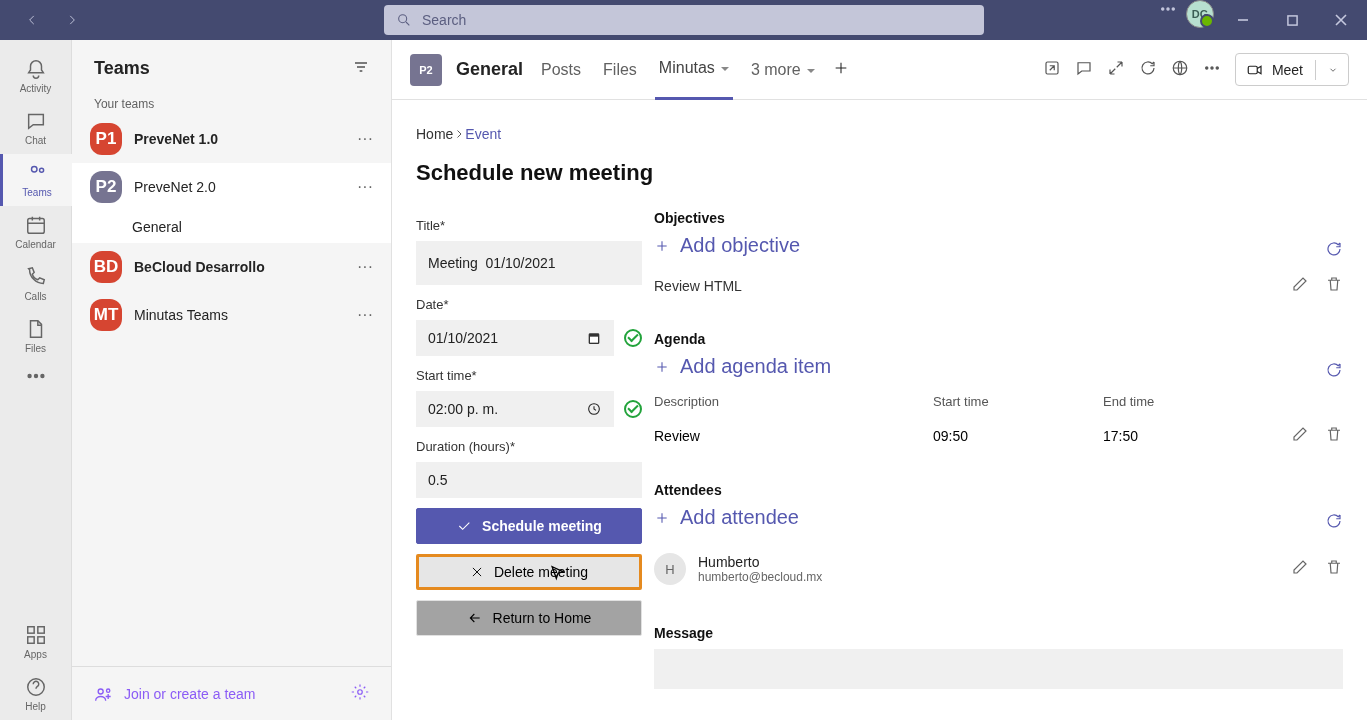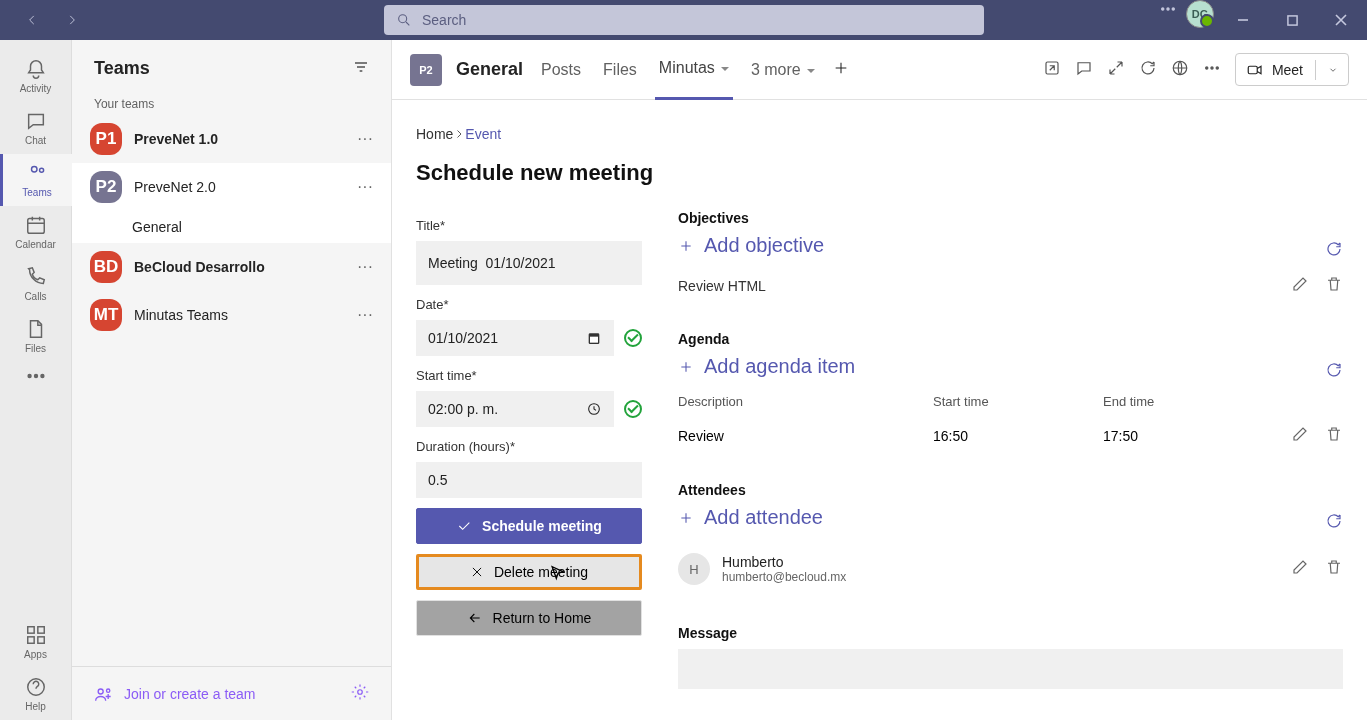--- a/index.html
+++ b/index.html
@@ -43,21 +43,21 @@
 .tab.active { color:#444; border-bottom:3px solid #5558af; font-weight:400;}
 .tab.caret::after { content:""; display:inline-block; margin-left:6px; border:4px solid transparent; border-top-color:#888; transform:translateY(2px);}
 .chanhead .right-icons { margin-left:auto; display:flex; gap:14px; align-items:center; color:#555;}
 .meet-btn { display:flex; align-items:center; gap:8px; border:1px solid #ccc; border-radius:4px; height:33px; padding:0 10px; font-size:14px; color:#242424;}
 .meet-btn .div { width:1px; height:20px; background:#ccc; margin:0 4px;}
 
 .content { flex:1; padding: 18px 24px; overflow:auto; }
 .breadcrumb { display:flex; align-items:center; font-size:14px; color:#333; margin-bottom:18px;margin-top:8px;}
 .breadcrumb .active-crumb { color:#5558af; }
 .page-title { font-size:22px; font-weight:700; color:#111; margin-bottom:24px; }
-.two-col { display:flex; gap: 36px; }
+.two-col { display:flex; gap: 12px; }
 .col-left { width: 226px; display:flex; flex-direction:column; gap:4px;}
 .col-right { flex:1; max-width:700px; }
 .field-label { font-size:13px; color:#333; margin-bottom:4px; margin-top:8px; }
 .field-box { background:#f0f0f0; border-bottom:1px solid transparent; height:36px; padding:0 12px; display:flex; align-items:center; font-size:14px; color:#222; justify-content:space-between;}
 .field-box input { border:none; background:transparent; font-size:14px; color:#222; width:100%; outline:none;}
 .field-row { display:flex; align-items:center; gap:10px;}
 .valid-icon { width:18px; height:18px; border:2px solid #22a33b; border-radius:50%; display:flex; align-items:center; justify-content:center;}
 .valid-icon::after { content:""; width:4px; height:8px; border:solid #22a33b; border-width:0 2px 2px 0; transform: rotate(45deg) translate(-1px,-1px);}
 .btn { height:36px; border-radius:2px; display:flex; align-items:center; justify-content:center; gap:10px; font-size:14px; cursor:pointer; margin-top:6px; border:1px solid #e1e1e1; background:#a3a3a3;}
 .btn.primary { background:#5558af; color:#fff; border-color:#5558af; font-weight:600;}
@@ -403,21 +403,21 @@
                   </svg></span>
             </div>
             <div class="agenda-head">
               <span class="c1">Description</span>
               <span class="c2">Start time</span>
               <span class="c3">End time</span>
               <span style="width:70px"></span>
             </div>
             <div class="agenda-row">
               <span class="c1">Review</span>
-              <span class="c2">16:50</span>
+              <span class="c2">09:50</span>
               <span class="c3">17:50</span>
               <span class="actions" style="width:70px;justify-content:flex-end">
                 <span><svg width="18" height="18" viewBox="0 0 24 24">
                       <path d="M4 20h4L20 8l-4-4L4 16v4z"></path>
                     </svg></span>
                 <span><svg width="18" height="18" viewBox="0 0 24 24">
                       <path d="M4 7h16M9 7V4h6v3M7 7l1 13h8l1-13"></path>
                     </svg></span>
               </span>
             </div>

